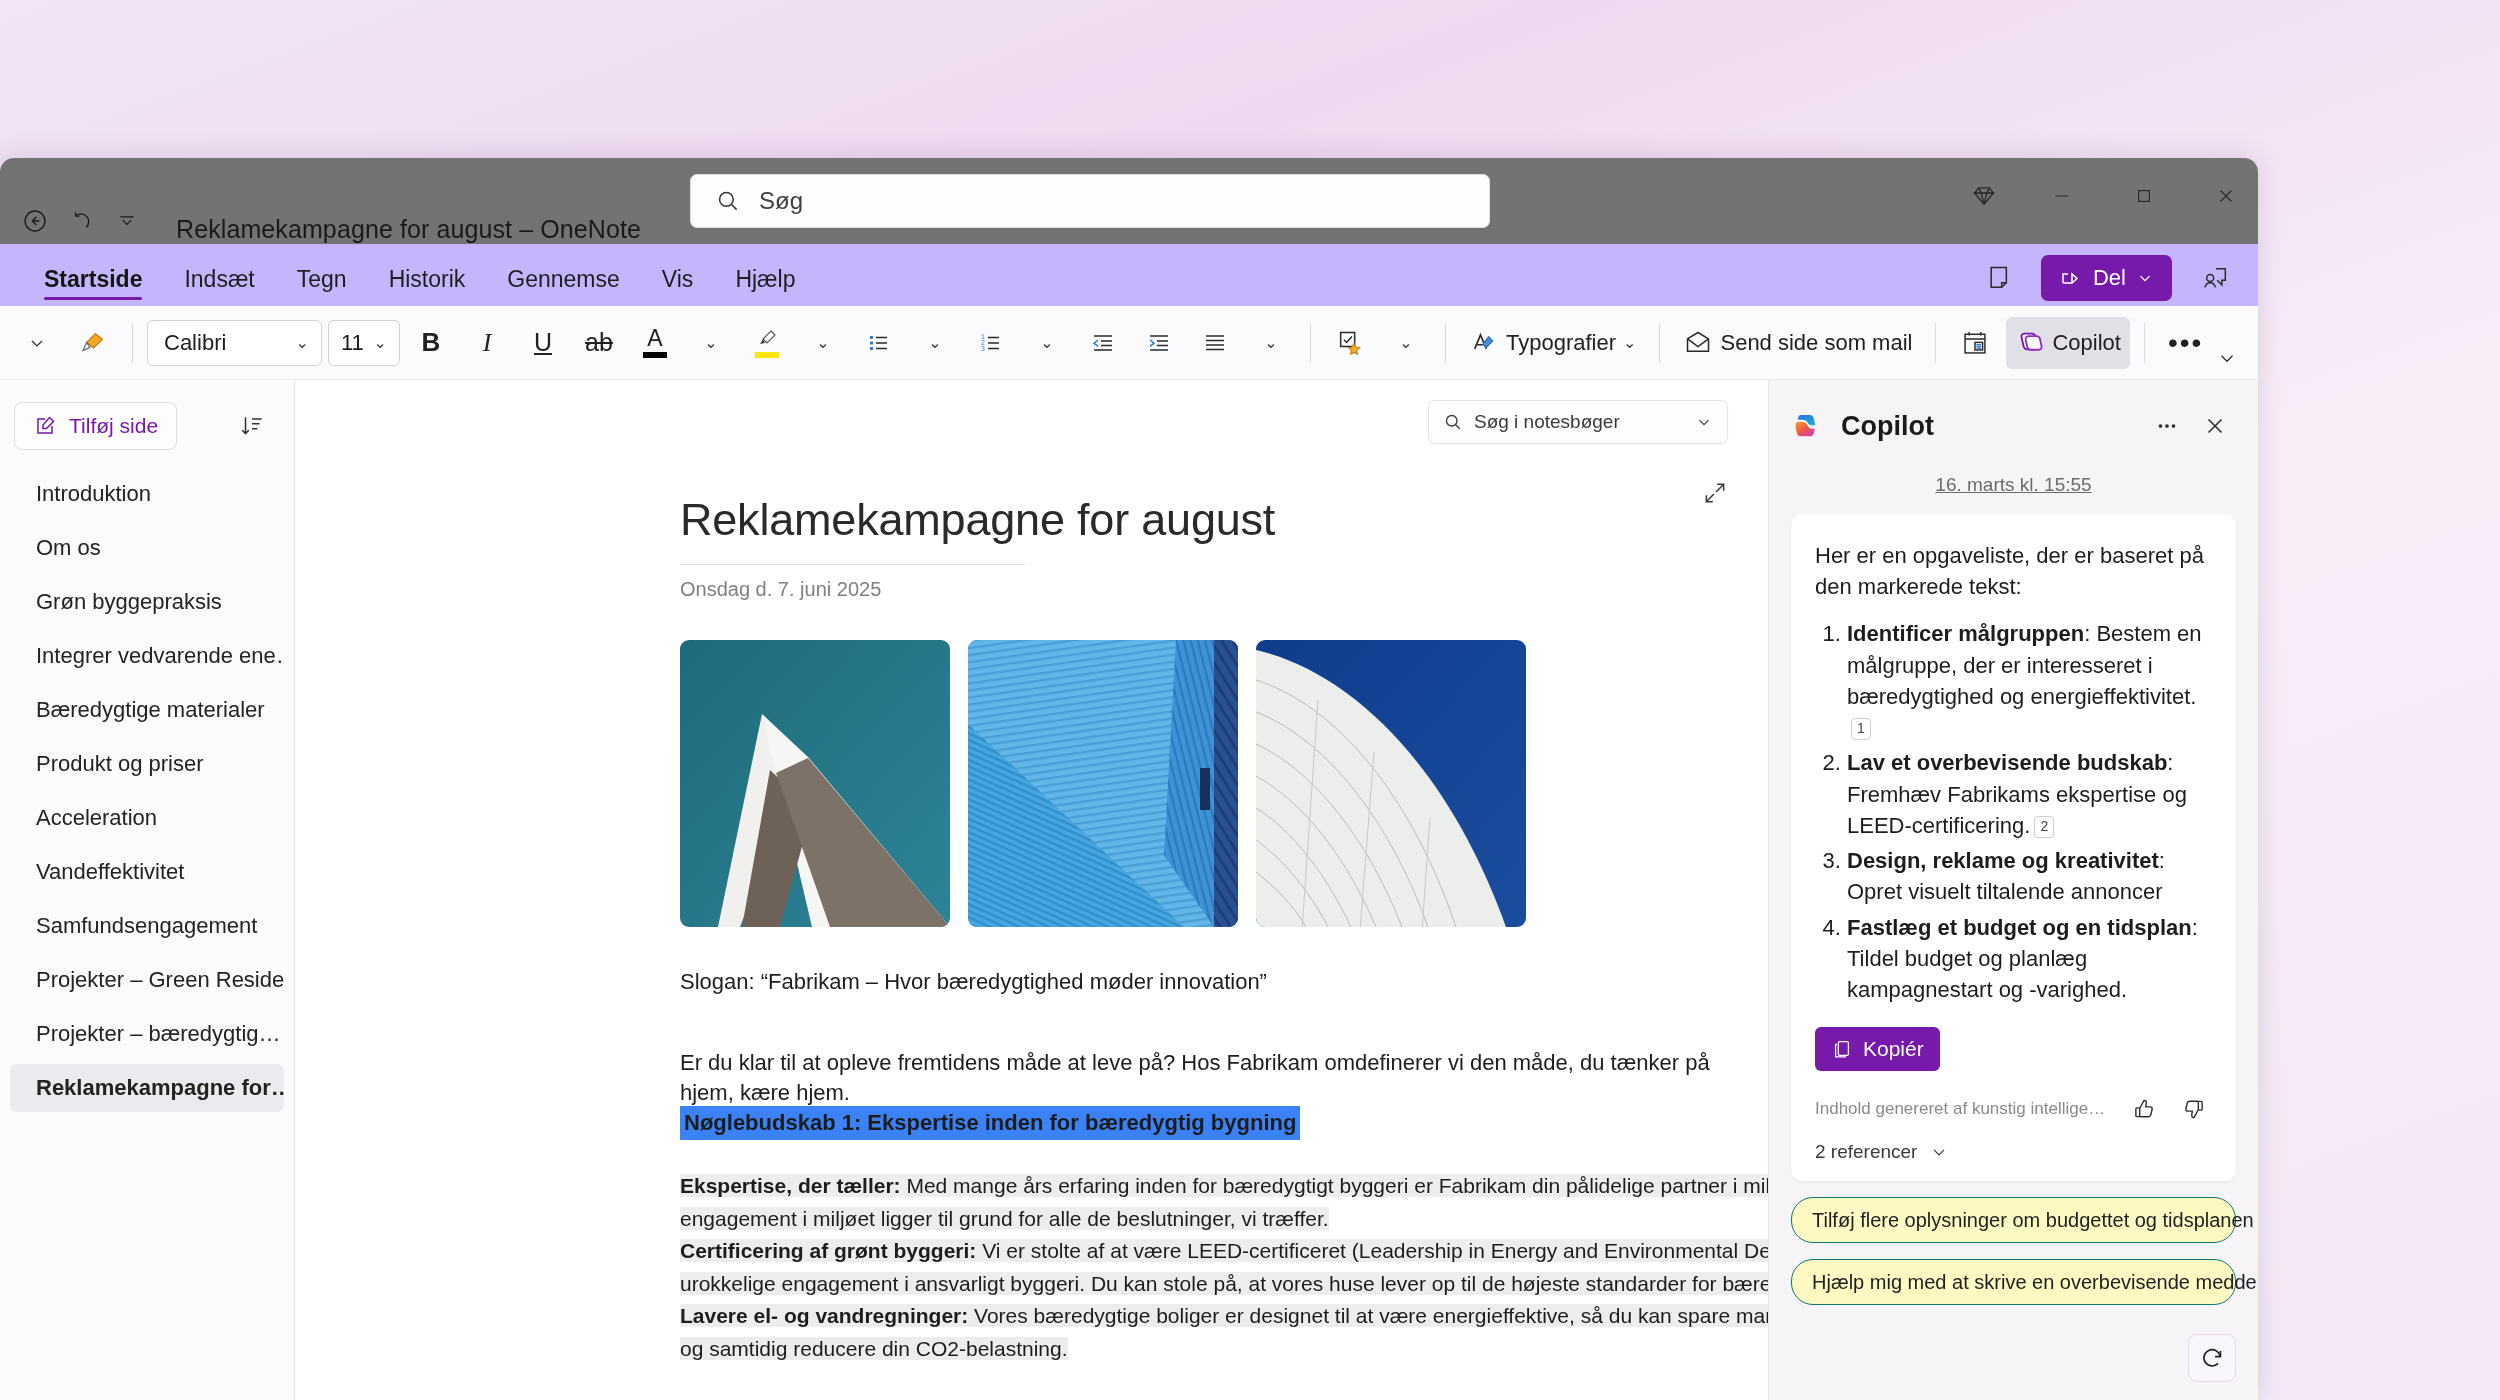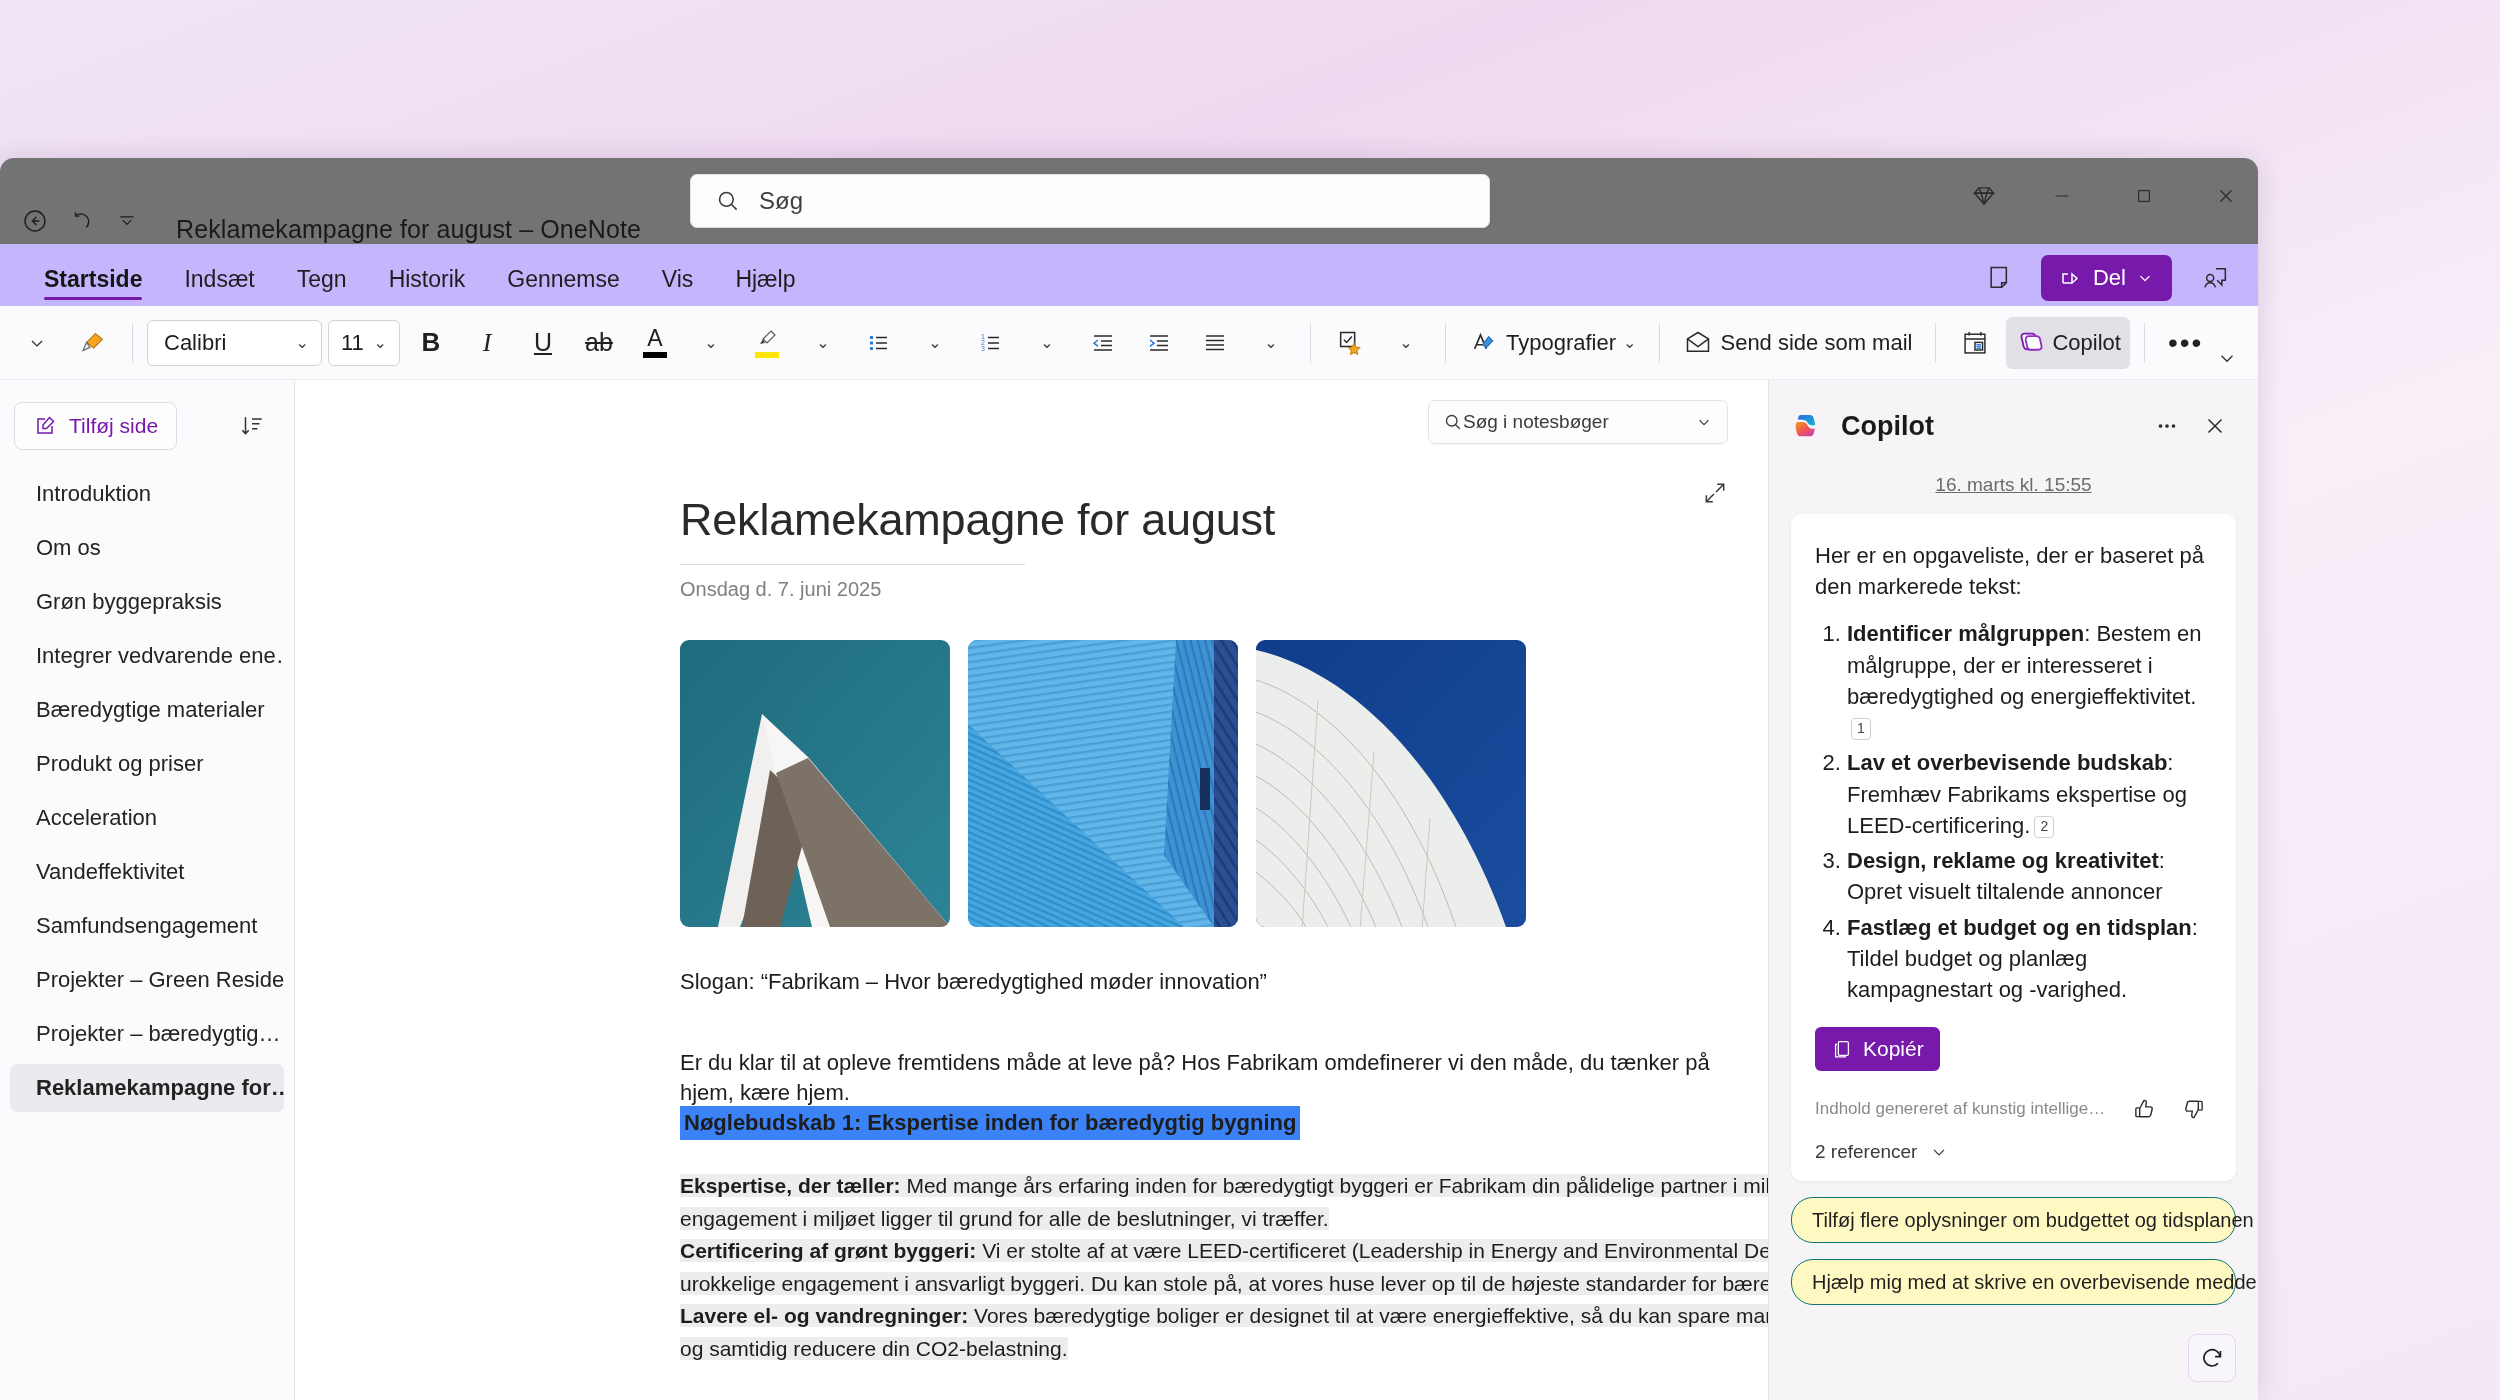--- a/index.html
+++ b/index.html
@@ -156,21 +156,21 @@
   }
   .page-item.selected { background: #eceaee; font-weight: bold; }
 
   
   #doc-area { flex: 1; background: #fff; position: relative; overflow: hidden; }
   #notebook-search {
     position: absolute; right: 40px; top: 20px;
     width: 300px; height: 44px;
     background: #fdfdfd; border: 1px solid #e4e2e6;
     border-radius: 7px; display: flex; align-items: center;
-    padding: 0 14px; font-size: 19px; color: #3a3a3a;
+    padding: 0 14px; gap: 11px; font-size: 19px; color: #3a3a3a;
     box-shadow: 0 1px 2px rgba(0,0,0,.04);
   }
   #page-body { position: absolute; left: 0; right: 0; top: 70px; bottom: 0; }
   #expand-icon { position: absolute; right: 40px; top: 30px; color: #3a3a3a; }
   #page-title {
     position: absolute; left: 385px; top: 44px;
     font-size: 45px; color: #2a2a2a; font-weight: normal;
     letter-spacing: -.2px;
   }
   #title-rule {

